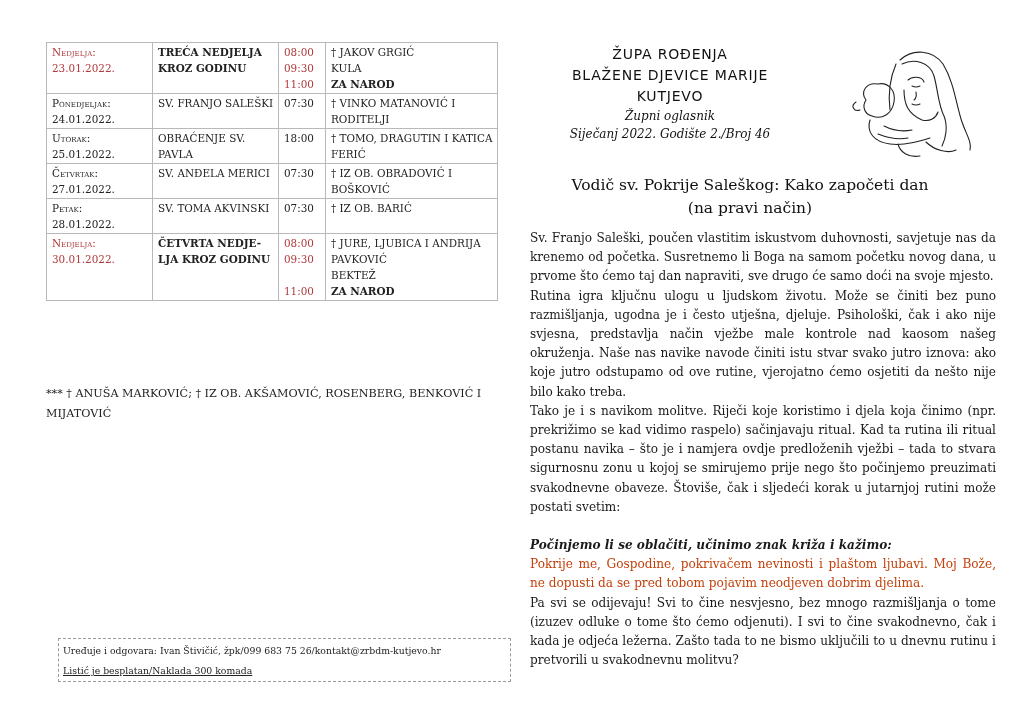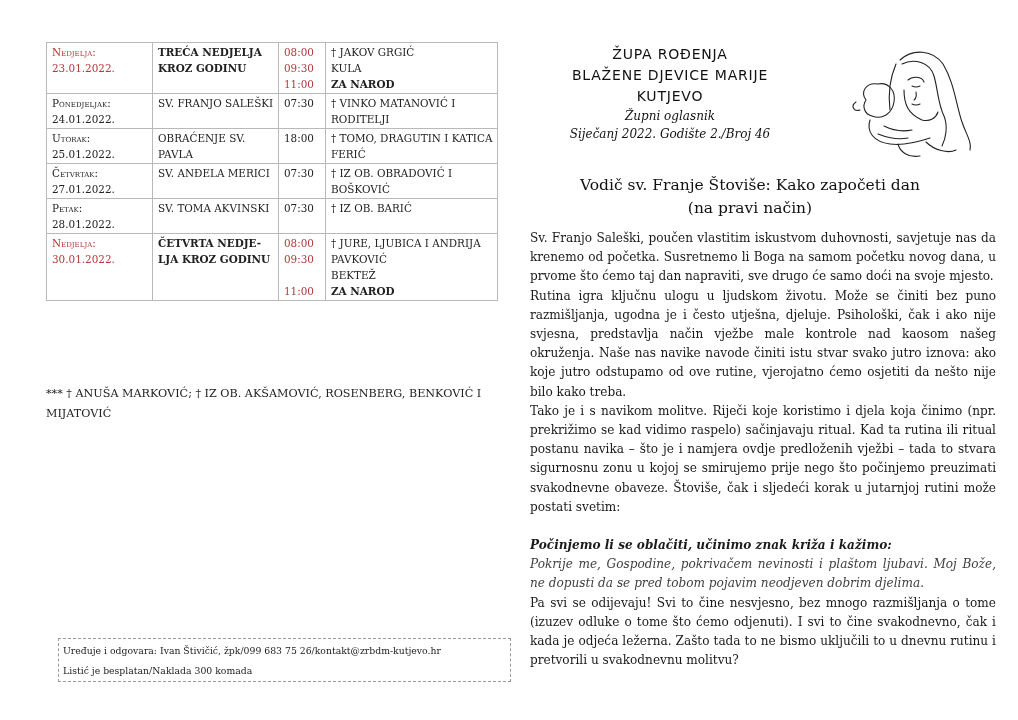--- a/index.html
+++ b/index.html
@@ -15,35 +15,35 @@
   .time { display:block; }
   .int { display:block; }
   .int.bold { font-weight:bold; }
   .int sup { font-size:7px; vertical-align:3px; }
 
   .footnote { position:absolute; left:46px; top:384px; width:455px; font-size:11.2px; line-height:20px; color:#222; }
 
   .credits { position:absolute; left:58px; top:638px; width:451px; height:42px; border:1.5px dashed #9a9a9a; font-size:9.3px; line-height:12px; color:#222; }
   .credits div { padding-left:4px; }
   .credits .l1 { margin-top:6px; }
-  .credits .l2 { margin-top:8px; }
+  .credits .l2 { margin-top:8px;text-decoration:underline; }
 
   
   .mast { position:absolute; left:555px; top:44px; width:230px; text-align:center; font-family:"DejaVu Sans", sans-serif; color:#111; }
   .mast .t { font-size:14px; line-height:21px; letter-spacing:0.8px; }
   .mast .sub { font-family:"DejaVu Serif", serif; font-style:italic; font-size:12px; line-height:18px; }
   .madonna { position:absolute; left:838px; top:42px; width:140px; height:125px; }
 
   .art-title { position:absolute; left:560px; top:174px; width:380px; text-align:center; font-family:"DejaVu Serif", serif; font-size:15.5px; line-height:23px; color:#111; }
 
   .article { position:absolute; left:530px; top:229px; width:466px; font-family:"DejaVu Serif", serif; font-size:12.1px; line-height:19.2px; color:#1a1a1a; text-align:justify; }
   .article p { margin:0; }
   .article .spacer { height:19px; }
   .article .bh { font-weight:bold;font-style:italic; }
-  .article .prayer { font-style:italic; color:#404040; }
+  .article .prayer { color:#c2410c; }
 </style>
 </head>
 <body>
 
 <table class="sched">
   <colgroup>
       <col class="c1">
       <col class="c2">
       <col class="c3">
       <col class="c4">
@@ -147,21 +147,21 @@
   <path d="M28 58 C22 50 28 40 40 42 C50 40 58 48 56 60 C54 72 44 78 34 74 C26 72 24 64 28 58"></path>
   <path d="M18 60 C12 64 16 70 22 68"></path>
   <path d="M32 78 C28 90 36 100 52 102 C66 104 80 100 92 96"></path>
   <path d="M46 84 C54 88 64 90 74 88"></path>
   <path d="M40 92 C50 96 60 98 70 96"></path>
   <path d="M60 102 C62 110 70 116 82 114"></path>
   <path d="M88 100 C96 108 110 112 118 108"></path>
 </svg>
 
 <div class="art-title">
-  <div>Vodič sv. Franje Štoviše: Kako započeti dan</div>
+  <div>Vodič sv. Pokrije Saleškog: Kako započeti dan</div>
   <div>(na pravi način)</div>
 </div>
 
 <div class="article">
   <p>Sv. Franjo Saleški, poučen vlastitim iskustvom duhovnosti, savjetuje nas da krenemo od početka. Susretnemo li Boga na samom početku novog dana, u prvome što ćemo taj dan napraviti, sve drugo će samo doći na svoje mjesto.</p>
   <p>Rutina igra ključnu ulogu u ljudskom životu. Može se činiti bez puno razmišljanja, ugodna je i često utješna, djeluje. Psihološki, čak i ako nije svjesna, predstavlja način vježbe male kontrole nad kaosom našeg okruženja. Naše nas navike navode činiti istu stvar svako jutro iznova: ako koje jutro odstupamo od ove rutine, vjerojatno ćemo osjetiti da nešto nije bilo kako treba.</p>
   <p>Tako je i s navikom molitve. Riječi koje koristimo i djela koja činimo (npr. prekrižimo se kad vidimo raspelo) sačinjavaju ritual. Kad ta rutina ili ritual postanu navika – što je i namjera ovdje predloženih vježbi – tada to stvara sigurnosnu zonu u kojoj se smirujemo prije nego što počinjemo preuzimati svakodnevne obaveze. Štoviše, čak i sljedeći korak u jutarnjoj rutini može postati svetim:</p>
   <div class="spacer"></div>
   <p class="bh">Počinjemo li se oblačiti, učinimo znak križa i kažimo:</p>
   <p class="prayer">Pokrije me, Gospodine, pokrivačem nevinosti i plaštom ljubavi. Moj Bože, ne dopusti da se pred tobom pojavim neodjeven dobrim djelima.</p>

